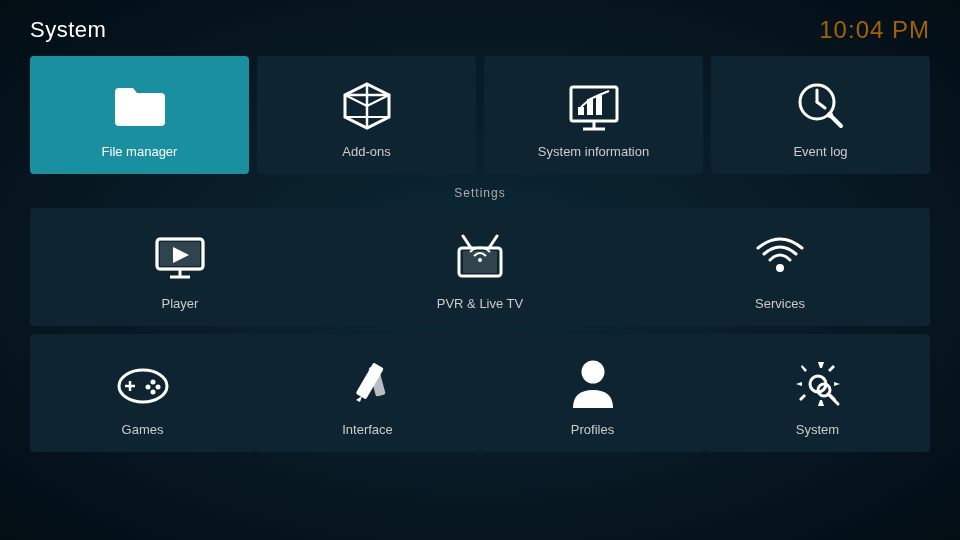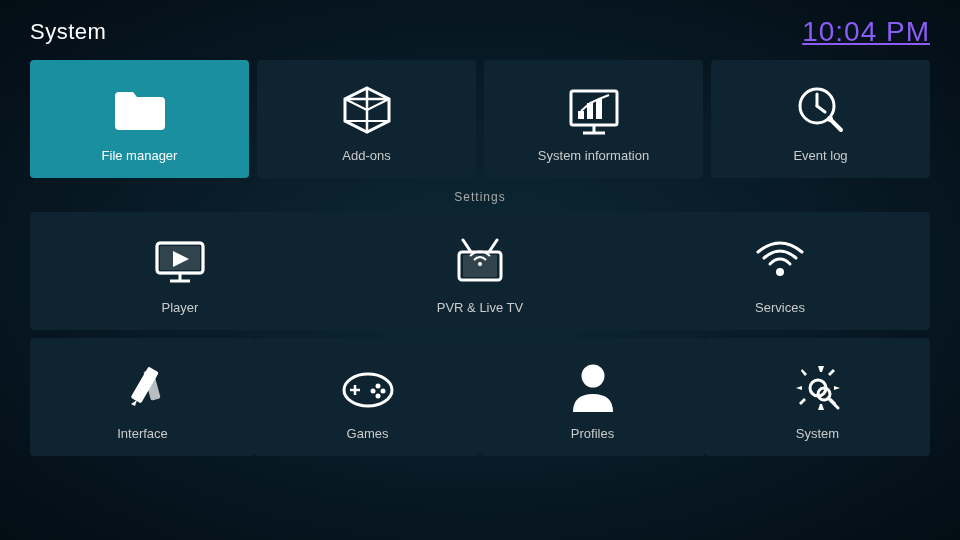--- a/index.html
+++ b/index.html
@@ -23,25 +23,24 @@
     }
 
     .header-title {
       font-size: 22px;
       font-weight: 300;
       color: #ffffff;
       letter-spacing: 0.5px;
     }
 
     .header-time {
-      font-size: 28px;
+      font-size: 24px;
       font-weight: 200;
-      color: #8b5cf6;
+      color: #a16207;
       letter-spacing: 1px;
-      text-decoration: underline;
     }
 
     
     .top-row {
       display: flex;
       padding: 0 30px;
       gap: 8px;
       margin-top: 4px;
     }
 
@@ -239,47 +238,47 @@
     </div>
     <span class="tile-label">Services</span>
   </div>
 
 </div>
 
 <div class="grid-row">
 
   <div class="tile grid-tile">
     <div class="tile-icon">
-      <svg width="52" height="52" viewBox="0 0 52 52" xmlns="http://www.w3.org/2000/svg">
-
-        <rect x="22" y="4" width="12" height="36" rx="2" transform="rotate(30,26,22)" fill="white"></rect>
-        <polygon points="14,42 20,38 18,44" fill="white"></polygon>
-
-        <rect x="30" y="8" width="10" height="30" rx="2" transform="rotate(-15,35,23)" fill="white" opacity="0.7"></rect>
-      </svg>
-    </div>
-    <span class="tile-label">Interface</span>
-  </div>
-
-  <div class="tile grid-tile">
-    <div class="tile-icon">
       <svg width="56" height="44" viewBox="0 0 56 44" xmlns="http://www.w3.org/2000/svg">
 
         <ellipse cx="28" cy="24" rx="24" ry="16" fill="none" stroke="white" stroke-width="3"></ellipse>
 
         <line x1="10" y1="24" x2="20" y2="24" stroke="white" stroke-width="2.5"></line>
         <line x1="15" y1="19" x2="15" y2="29" stroke="white" stroke-width="2.5"></line>
 
         <circle cx="38" cy="20" r="2.5" fill="white"></circle>
         <circle cx="43" cy="25" r="2.5" fill="white"></circle>
         <circle cx="38" cy="30" r="2.5" fill="white"></circle>
         <circle cx="33" cy="25" r="2.5" fill="white"></circle>
       </svg>
     </div>
     <span class="tile-label">Games</span>
+  </div>
+
+  <div class="tile grid-tile">
+    <div class="tile-icon">
+      <svg width="52" height="52" viewBox="0 0 52 52" xmlns="http://www.w3.org/2000/svg">
+
+        <rect x="22" y="4" width="12" height="36" rx="2" transform="rotate(30,26,22)" fill="white"></rect>
+        <polygon points="14,42 20,38 18,44" fill="white"></polygon>
+
+        <rect x="30" y="8" width="10" height="30" rx="2" transform="rotate(-15,35,23)" fill="white" opacity="0.7"></rect>
+      </svg>
+    </div>
+    <span class="tile-label">Interface</span>
   </div>
 
   <div class="tile grid-tile">
     <div class="tile-icon">
       <svg width="48" height="52" viewBox="0 0 48 52" xmlns="http://www.w3.org/2000/svg">
 
         <circle cx="24" cy="14" r="10" fill="none" stroke="white" stroke-width="3"></circle>
         <circle cx="24" cy="14" r="10" fill="white" opacity="0.2"></circle>
 
         <circle cx="24" cy="14" r="10" fill="white"></circle>

